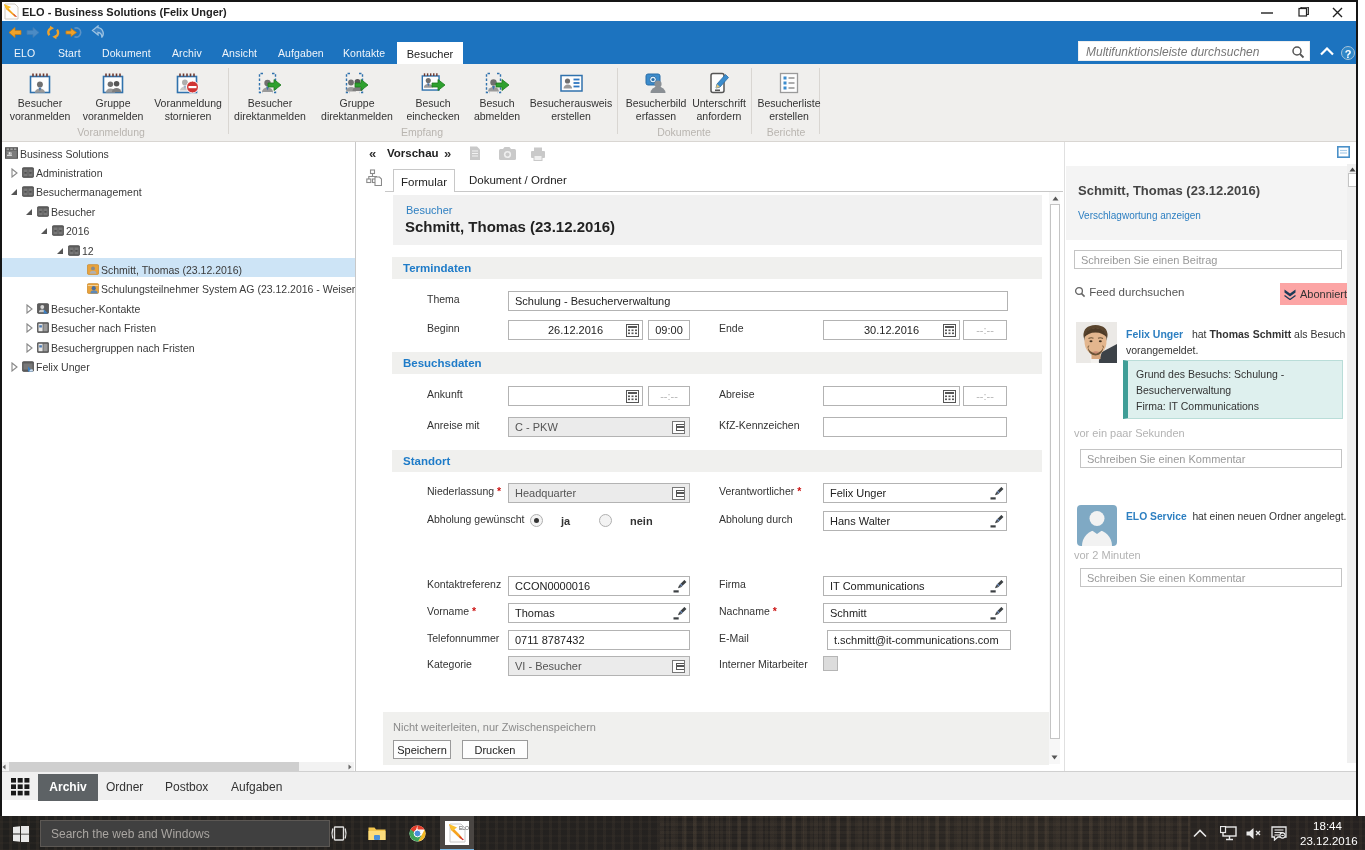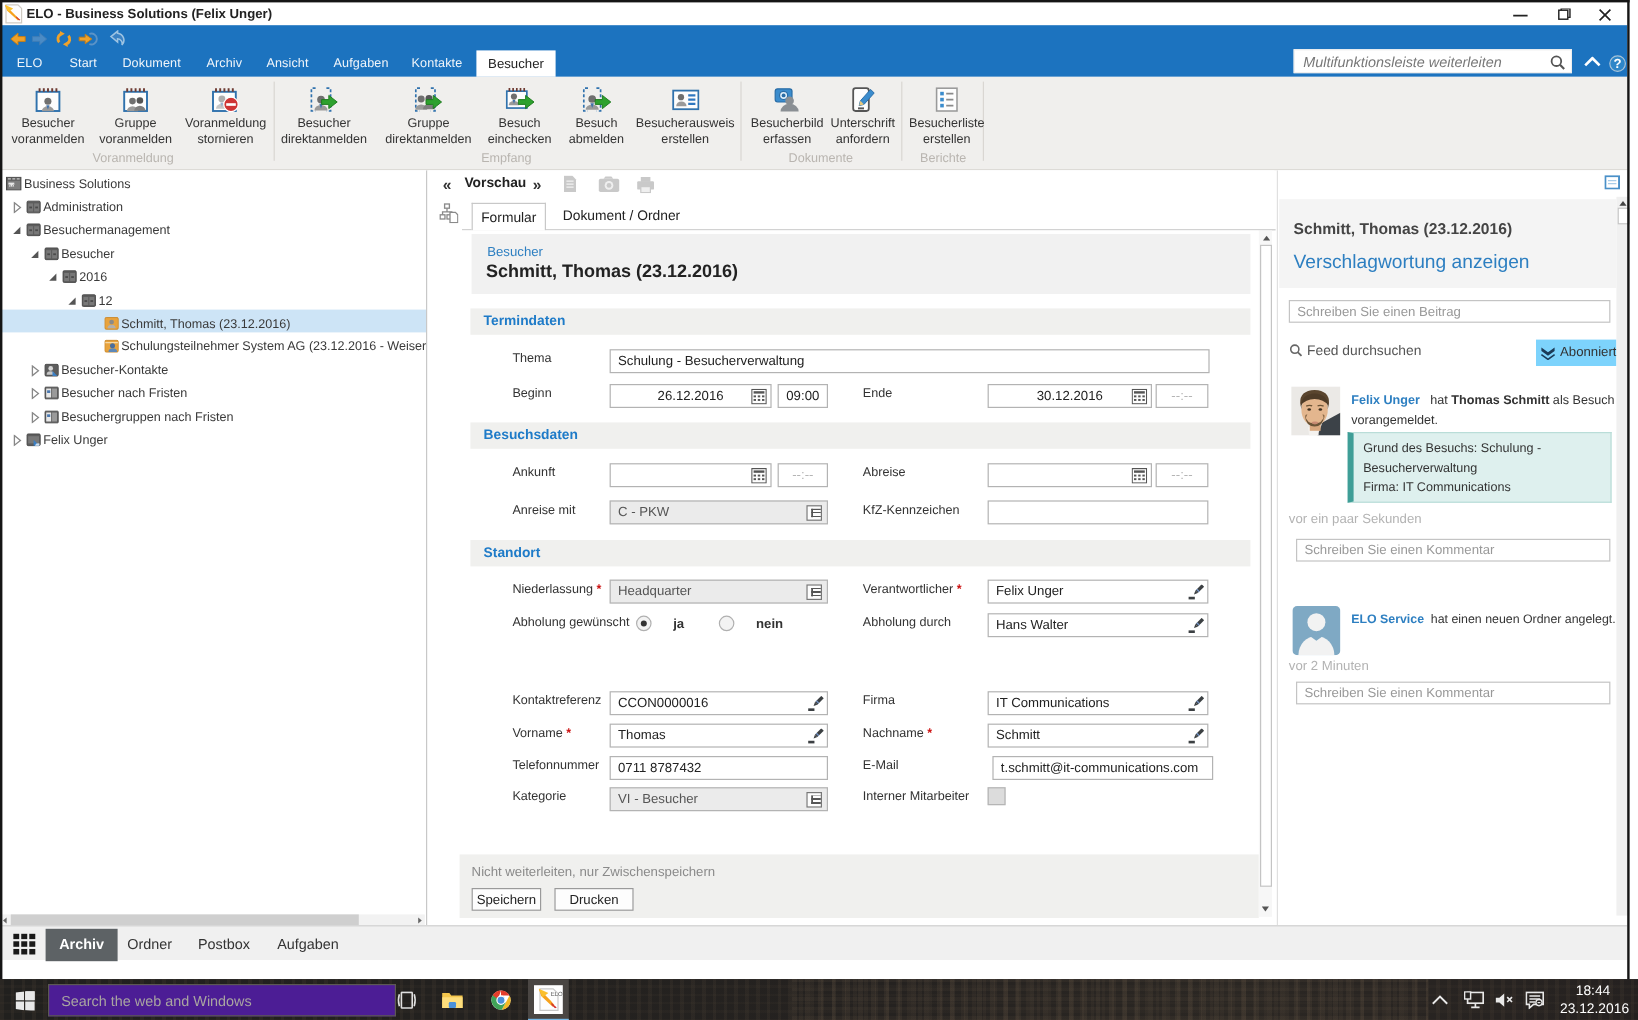--- a/index.html
+++ b/index.html
@@ -103,21 +103,21 @@
         <div class="mitem" style="left:58px">Start</div>
         <div class="mitem" style="left:102px">Dokument</div>
         <div class="mitem" style="left:172px">Archiv</div>
         <div class="mitem" style="left:222px">Ansicht</div>
         <div class="mitem" style="left:278px">Aufgaben</div>
         <div class="mitem" style="left:343px">Kontakte</div>
         <div id="besuchertab">Besucher</div>
       </div>
 
       <div class="abs" style="left:1078px;top:20px;width:232px;height:20px;background:#fff;border:1px solid #eee;">
-        <div class="abs" style="left:7px;top:3px;font-size:12px;font-style:italic;color:#777;">Multifunktionsleiste weiterleiten</div>
+        <div class="abs" style="left:7px;top:3px;font-size:12px;font-style:italic;color:#777;">Multifunktionsleiste durchsuchen</div>
         <svg class="abs" style="right:4px;top:3px" width="14" height="14" viewBox="0 0 14 14">
             <circle cx="6" cy="6" r="4" fill="none" stroke="#555" stroke-width="1.5"></circle>
             <path d="M9 9 l3.5 3.5" stroke="#555" stroke-width="1.8"></path>
           </svg>
       </div>
       <svg class="abs" style="left:1320px;top:26px" width="14" height="9" viewBox="0 0 14 9">
           <path d="M1 7.5 L7 1.5 L13 7.5" fill="none" stroke="#fff" stroke-width="2.2"></path>
         </svg>
       <div class="abs" style="left:1341px;top:25px;width:14px;height:14px;border-radius:50%;background:#2e86c8;border:1.5px solid #a7c3d8;color:#fff;font-size:11px;font-weight:bold;text-align:center;line-height:14px;">?</div>
     </div>
@@ -572,28 +572,28 @@
         <svg class="abs" style="left:272px;top:4px" width="13" height="12" viewBox="0 0 13 12">
             <rect x="0.8" y="0.8" width="11.4" height="10.4" fill="#fff" stroke="#4a90c8" stroke-width="1.6"></rect>
             <g stroke="#a8cce8" stroke-width="1.2">
               <path d="M3 4.5 h7"></path>
               <path d="M3 7 h7"></path>
             </g>
           </svg>
 
         <div class="abs" style="left:1px;top:24px;width:281px;height:74px;background:#f4f4f4;">
           <div class="abs" style="left:12px;top:17px;font-size:13px;font-weight:bold;color:#444;">Schmitt, Thomas (23.12.2016)</div>
-          <div class="abs" style="left:12px;top:44px;font-size:16px;color:#2d7fc1;">Verschlagwortung anzeigen</div>
+          <div class="abs" style="left:12px;top:44px;font-size:10px;color:#2d7fc1;">Verschlagwortung anzeigen</div>
         </div>
         <div class="fd-input" style="left:9px;top:108px;width:268px;">Schreiben Sie einen Beitrag</div>
         <div class="abs" style="left:9px;top:144px;font-size:11.5px;color:#555;"><svg style="vertical-align:-2px" width="12" height="12" viewBox="0 0 12 12">
               <circle cx="5" cy="5" r="3.4" fill="none" stroke="#666" stroke-width="1.3"></circle>
               <path d="M7.6 7.6 l3 3" stroke="#666" stroke-width="1.5"></path>
             </svg> Feed durchsuchen</div>
-        <div class="abs" style="left:215px;top:141px;width:67px;height:22px;background:#7dd3fc;font-size:11px;color:#333;line-height:22px;"><svg class="abs" style="left:4px;top:6px" width="12" height="11" viewBox="0 0 12 11">
+        <div class="abs" style="left:215px;top:141px;width:67px;height:22px;background:#fca5a5;font-size:11px;color:#333;line-height:22px;"><svg class="abs" style="left:4px;top:6px" width="12" height="11" viewBox="0 0 12 11">
               <path d="M0.5 0.5 l5.5 4 5.5 -4 v3 l-5.5 4 -5.5 -4 z" fill="#1b3a57"></path>
               <path d="M0.5 6.5 l5.5 4 5.5 -4" fill="none" stroke="#1b3a57" stroke-width="1.3"></path>
             </svg><span style="margin-left:20px">Abonniert</span></div>
 
         <div class="abs" style="left:11px;top:180px;width:41px;height:41px;">
           <svg width="41" height="41" viewBox="0 0 41 41">
               <rect width="41" height="41" fill="#ebe9e6"></rect>
               <path d="M26 30 L41 22 V41 H22 Z" fill="#3c4248"></path>
               <path d="M22 34 h-8 l1 7 h8 z" fill="#f4f2ef"></path>
               <rect x="15.5" y="29" width="9" height="8" fill="#d9a87f"></rect>
@@ -665,21 +665,21 @@
       repeating-linear-gradient(0deg, rgba(125,105,82,0.09) 0 3px, transparent 3px 8px);"></div>
     <svg class="abs" style="left:13px;top:10px" width="16" height="16" viewBox="0 0 16 16">
         <g fill="#e8e8e8">
           <path d="M0 1.1 L7 .2 V7.5 H0 Z"></path>
           <path d="M8 .1 L16 -.9 V7.5 H8 Z M8 0 L16 -1 16 7.5 8 7.5z"></path>
           <rect x="8" y="0" width="8" height="7.5"></rect>
           <path d="M0 8.5 H7 V15.8 L0 14.9 Z"></path>
           <path d="M8 8.5 H16 V16.9 L8 15.9 Z"></path>
         </g>
       </svg>
-    <div class="abs" style="left:40px;top:4px;width:290px;height:27px;background:#4c1d95;border:1px solid #5c5854;">
+    <div class="abs" style="left:40px;top:4px;width:290px;height:27px;background:#404040;border:1px solid #5c5854;">
       <div class="abs" style="left:10px;top:6px;font-size:12px;color:#a9a5a1;">Search the web and Windows</div>
     </div>
     <svg class="abs" style="left:330px;top:10px" width="18" height="15" viewBox="0 0 18 15">
         <rect x="4.5" y="1" width="9" height="13" rx="0.5" fill="none" stroke="#e0e0e0" stroke-width="1.3"></rect>
         <path d="M2.8 2.5 q-1.6 5 0 10" fill="none" stroke="#e0e0e0" stroke-width="1.3"></path>
         <path d="M15.2 2.5 q1.6 5 0 10" fill="none" stroke="#e0e0e0" stroke-width="1.3"></path>
       </svg>
     <svg class="abs" style="left:368px;top:10px" width="18" height="15" viewBox="0 0 18 15">
         <path d="M0.5 1.5 h6 l1.5 2 h9.5 v10.5 h-17 z" fill="#f4c64d"></path>
         <path d="M0.5 5 h17 v9 h-17 z" fill="#fddd7c"></path>

